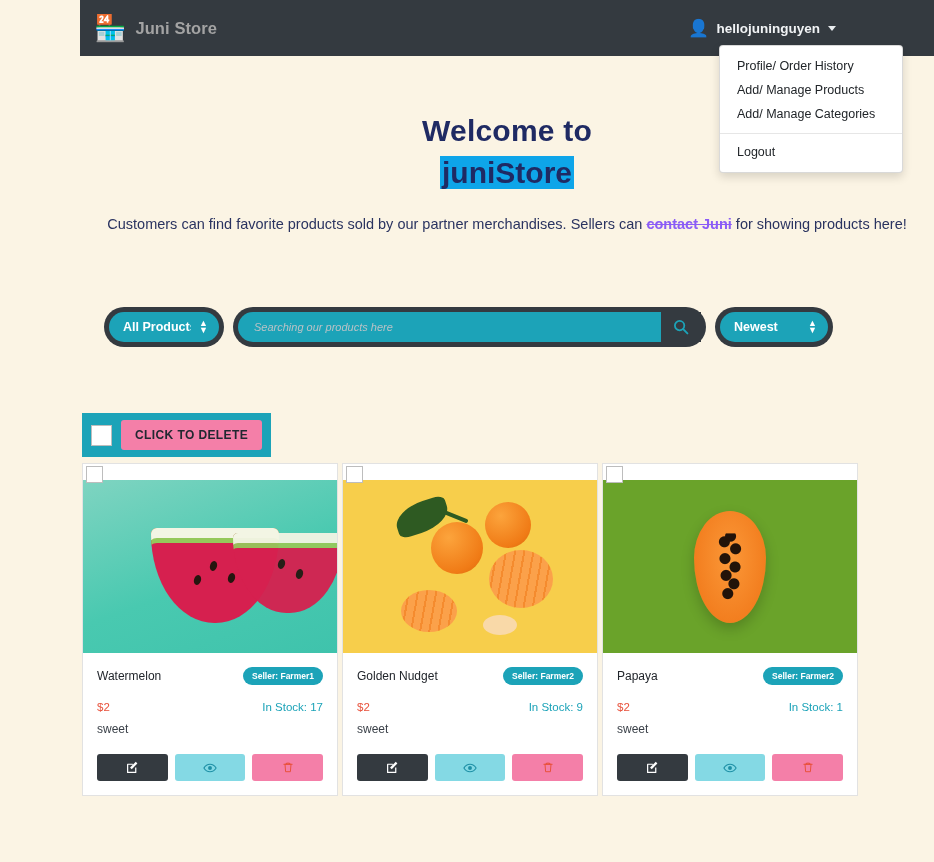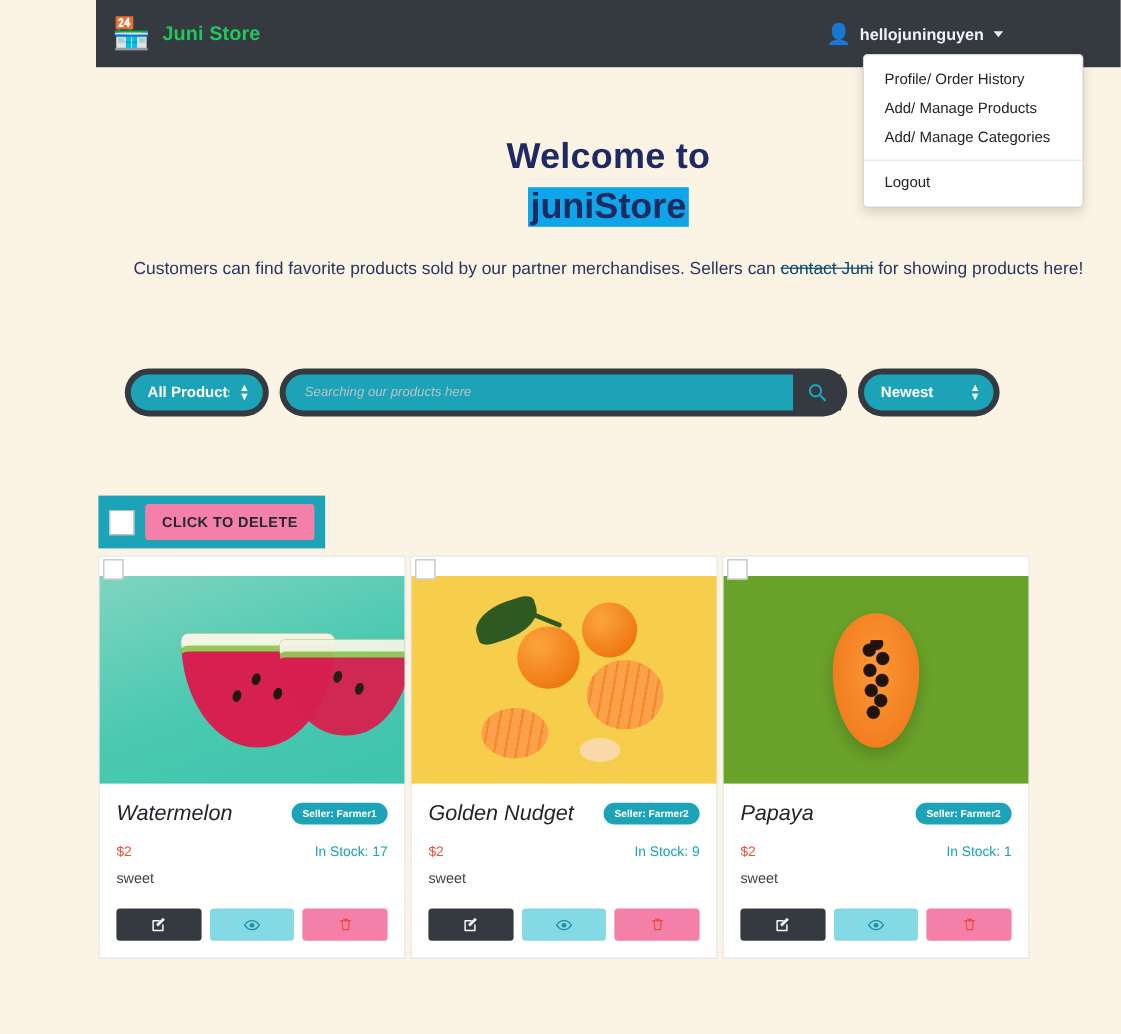--- a/index.html
+++ b/index.html
@@ -28,21 +28,21 @@
     justify-content: space-between;
     padding: 0 18px 0 14px;
   }
   .brand {
     display: flex;
     align-items: center;
     gap: 9px;
   }
   .brand-icon { font-size: 26px; line-height: 1; }
   .brand-name {
-    color: #22c55e;
+    color: #a3a3a3;
     font-size: 16.5px;
     font-weight: bold;
     letter-spacing: .1px;
   }
   .user-menu {
     display: flex;
     align-items: center;
     gap: 7px;
     margin-right: 80px;
     cursor: pointer;
@@ -112,22 +112,23 @@
     background: #0ea5e9;
     padding: 0 2px;
   }
   .hero-desc {
     margin-top: 23px;
     font-size: 14.5px;
     line-height: 1.62;
     color: #2A3360;
   }
   .hero-desc .strike-link {
-    color: #0c4a6e;
+    color: #8b5cf6;
     text-decoration: line-through;
+    font-weight: bold;
   }
 
   
   .searchbar {
     position: absolute;
     left: 104px; top: 307px;
     display: flex;
     align-items: center;
     gap: 9px;
   }
@@ -258,23 +259,22 @@
     position: relative;
     overflow: hidden;
   }
   .card-body { padding: 14px 14px 6px; }
   .row-title {
     display: flex;
     align-items: center;
     justify-content: space-between;
   }
   .p-name {
-    font-size: 18px;
+    font-size: 12px;
     color: #21252B;
-    font-style: italic;
   }
   .badge {
     background: #1CA3B8;
     color: #FFFFFF;
     font-size: 8.5px;
     font-weight: bold;
     border-radius: 10px;
     padding: 4px 9px;
     white-space: nowrap;
   }

